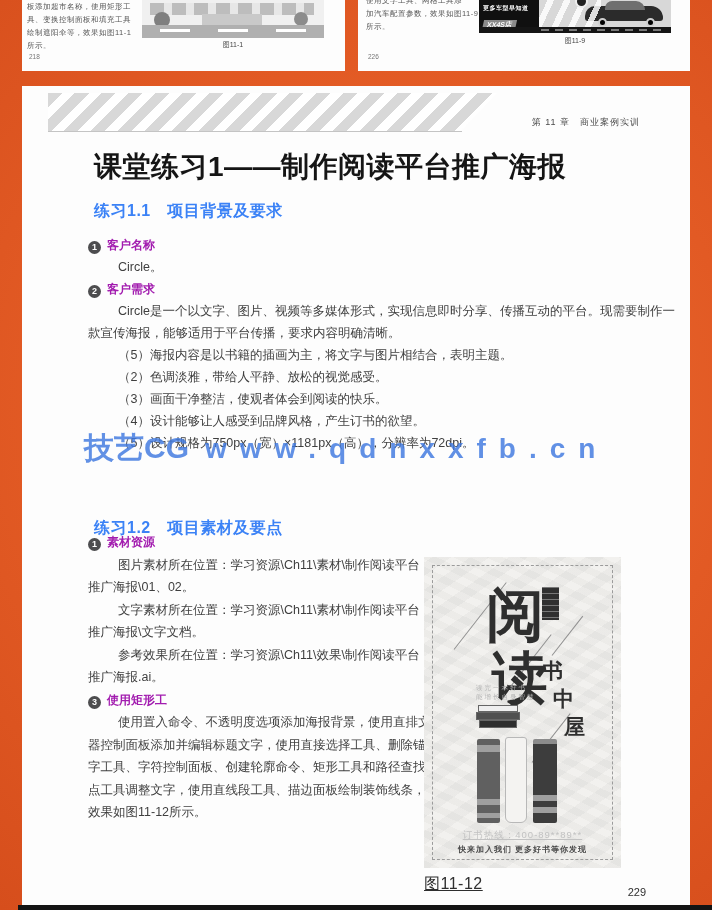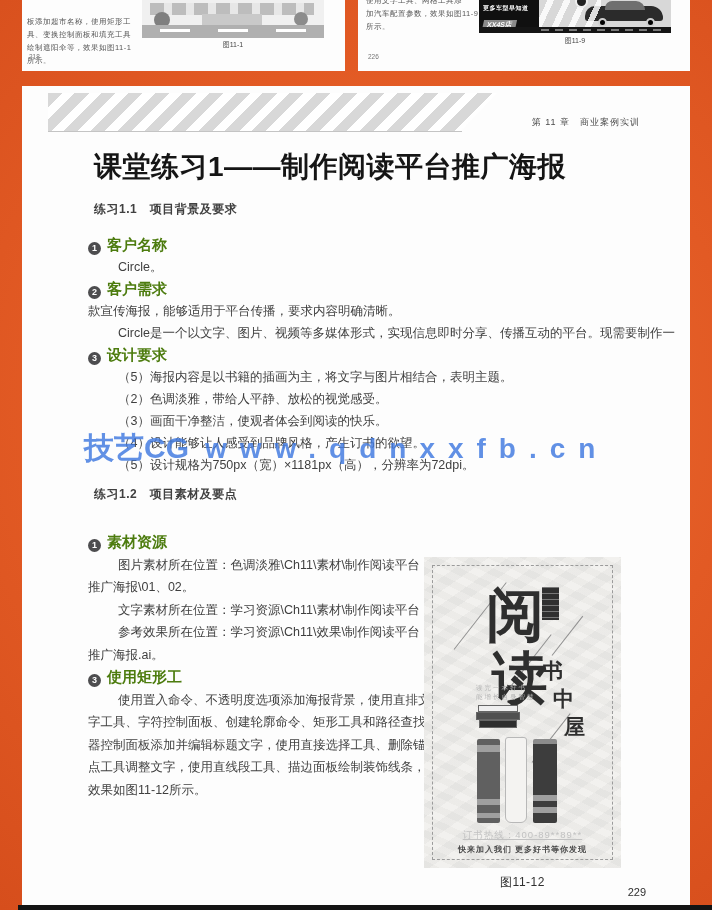--- a/index.html
+++ b/index.html
@@ -36,56 +36,56 @@
     border-radius:8px 10px 0 0;}
   .ad .wheel{position:absolute;width:9px;height:9px;border-radius:50%;background:#000;border:2px solid #cfcfcf;top:18px;}
   .ad .foot{position:absolute;left:0;right:0;bottom:0;height:6px;background:#151515;}
   .ad .foot-dashes{position:absolute;left:62px;right:4px;top:2px;height:2px;opacity:.6;
     background:repeating-linear-gradient(90deg,#bbb 0 8px,transparent 8px 14px);}
   
   .band{background:repeating-linear-gradient(135deg,#d8d8d8 0 10px,#ffffff 10px 19px);
     clip-path:polygon(0 0,100% 0,calc(100% - 36px) 100%,0 100%);}
   .chapter{font-size:9px;color:#4a4a4a;letter-spacing:1px;text-align:right;}
   .doc-title{font-size:28px;font-weight:bold;color:#151515;letter-spacing:.5px;}
-  .sec-head{font-size:12px;font-weight:bold;color:#404040;letter-spacing:.5px;}
+  .sec-head{font-size:16px;font-weight:bold;color:#3b82f6;letter-spacing:.5px;}
   .body1 .ln{height:22px;line-height:22px;font-size:12.5px;color:#3f3f3f;white-space:nowrap;}
   .body2 .ln{height:22.5px;line-height:22.5px;font-size:12.5px;color:#3f3f3f;white-space:nowrap;}
   .ind{padding-left:30px;}
   .bullet{display:inline-block;width:13px;height:13px;border-radius:50%;background:#4d4d4f;color:#fff;
     font-size:9px;line-height:13px;text-align:center;margin-right:6px;vertical-align:-1px;font-weight:bold;}
-  .blabel{font-weight:bold;color:#4d7c0f;font-size:15px;}
+  .blabel{font-weight:bold;color:#a21caf;font-size:12px;}
   .wm{font-size:30px;font-weight:bold;color:#3f79e0;opacity:.82;white-space:nowrap;}
   .wm .dom{letter-spacing:13px;margin-left:16px;font-size:28px;}
   
   .poster{background:#f2f1ee;overflow:hidden;
     background-image:repeating-linear-gradient(25deg,rgba(0,0,0,.025) 0 7px,rgba(255,255,255,.03) 7px 14px),
       repeating-linear-gradient(-35deg,rgba(0,0,0,.03) 0 11px,rgba(255,255,255,.02) 11px 22px);}
   .poster .dashed{position:absolute;left:8px;top:8px;right:8px;bottom:8px;border:1px dashed #9b9b9b;}
   .pchar{position:absolute;font-family:"Liberation Serif","DejaVu Serif",serif;font-weight:bold;color:#2e2e2e;}
   .pline{position:absolute;height:1px;background:#8f8f8f;transform:rotate(-52deg);transform-origin:left center;}
   .pbadge{position:absolute;width:17px;height:33px;background:#303030;
     background-image:repeating-linear-gradient(180deg,rgba(255,255,255,.35) 0 1px,transparent 1px 6px);}
   .pside{position:absolute;font-size:6.5px;color:#b3b3b3;letter-spacing:2px;line-height:9px;}
   .stack{position:absolute;width:44px;height:25px;}
   .stack div{position:absolute;border:1px solid #666;}
   .books{position:absolute;width:84px;height:88px;}
   .book{position:absolute;bottom:0;border-radius:2px;}
   .phot{position:absolute;width:100%;text-align:center;font-size:9.5px;color:#c2c2c2;letter-spacing:1px;}
   .pslg{position:absolute;width:100%;text-align:center;font-size:8px;color:#4a4a4a;font-weight:bold;
     font-family:"Liberation Serif","DejaVu Serif",serif;letter-spacing:1px;}
-  .fig-cap{font-size:12px;color:#2f2f2f;text-align:center;letter-spacing:.5px;}
+  .fig-cap{font-size:16px;color:#2f2f2f;letter-spacing:.5px;text-decoration:underline;}
   .pgnum{font-size:11px;color:#2f2f2f;}
 </style>
 </head>
 <body>
 
 <div id="stage">
 
   <div class="abs page" style="left:22px;top:0;width:323px;height:71px;">
-    <div class="abs tiny-text" style="left:5px;top:15px;width:114px;">
+    <div class="abs tiny-text" style="left:5px;top:0;width:114px;">
       <div>板添加超市名称，使用矩形工</div>
       <div>具、变换控制面板和填充工具</div>
       <div>绘制遮阳伞等，效果如图11-1</div>
       <div>所示。</div>
     </div>
     <div class="abs tiny-num" style="left:7px;top:53px;">218</div>
     <div class="abs illu" style="left:120px;top:0;width:182px;height:38px;">
       <div class="row"></div>
       <div class="blob" style="left:12px;top:12px;width:16px;height:16px;"></div>
       <div class="blob" style="left:152px;top:12px;width:14px;height:14px;background:#8c8c8c;"></div>
@@ -131,47 +131,47 @@
     <div class="abs chapter" style="left:418px;top:30px;width:200px;">第 11 章　商业案例实训</div>
 
     <div class="abs doc-title" style="left:72px;top:62px;">课堂练习1——制作阅读平台推广海报</div>
 
     <div class="abs sec-head" style="left:72px;top:115px;">练习1.1　项目背景及要求</div>
 
     <div class="abs body1" style="left:66px;top:148px;width:560px;">
       <div class="ln"><span class="bullet">1</span><span class="blabel">客户名称</span></div>
       <div class="ln ind">Circle。</div>
       <div class="ln"><span class="bullet">2</span><span class="blabel">客户需求</span></div>
+      <div class="ln ind">Circle是一个以文字、图片、视频等多媒体形式，实现信息即时分享、传播互动的平台。现需要制作一</div>
       <div class="ln">款宣传海报，能够适用于平台传播，要求内容明确清晰。</div>
-      <div class="ln ind">Circle是一个以文字、图片、视频等多媒体形式，实现信息即时分享、传播互动的平台。现需要制作一</div>
-      <div class="ln"><span class="bullet">3</span><span class="blabel">设计要求</span></div>
       <div class="ln ind">（5）海报内容是以书籍的插画为主，将文字与图片相结合，表明主题。</div>
       <div class="ln ind">（2）色调淡雅，带给人平静、放松的视觉感受。</div>
       <div class="ln ind">（3）画面干净整洁，使观者体会到阅读的快乐。</div>
       <div class="ln ind">（4）设计能够让人感受到品牌风格，产生订书的欲望。</div>
       <div class="ln ind">（5）设计规格为750px（宽）×1181px（高），分辨率为72dpi。</div>
     </div>
 
     <div class="abs wm" style="left:62px;top:342px;">
       <span>技艺CG</span><span class="dom">www.qdnxxfb.cn</span>
     </div>
 
-    <div class="abs sec-head" style="left:72px;top:400px;">练习1.2　项目素材及要点</div>
+    <div class="abs sec-head" style="left:72px;top:432px;">练习1.2　项目素材及要点</div>
 
     <div class="abs body2" style="left:66px;top:445px;width:340px;">
       <div class="ln"><span class="bullet">1</span><span class="blabel">素材资源</span></div>
-      <div class="ln ind">图片素材所在位置：色调淡雅\Ch11\素材\制作阅读平台</div>
+      <div class="ln ind">图片素材所在位置：学习资源\Ch11\素材\制作阅读平台</div>
       <div class="ln">推广海报\01、02。</div>
       <div class="ln ind">文字素材所在位置：学习资源\Ch11\素材\制作阅读平台</div>
+      <div class="ln">推广海报\文字文档。</div>
       <div class="ln ind">参考效果所在位置：学习资源\Ch11\效果\制作阅读平台</div>
       <div class="ln">推广海报.ai。</div>
       <div class="ln"><span class="bullet">3</span><span class="blabel">使用矩形工</span></div>
       <div class="ln ind">使用置入命令、不透明度选项添加海报背景，使用直排文</div>
+      <div class="ln">器控制面板添加并编辑标题文字，使用直接选择工具、删除锚</div>
       <div class="ln">字工具、字符控制面板、创建轮廓命令、矩形工具和路径查找</div>
-      <div class="ln">器控制面板添加并编辑标题文字，使用直接选择工具、删除锚</div>
       <div class="ln">点工具调整文字，使用直线段工具、描边面板绘制装饰线条，</div>
       <div class="ln">效果如图11-12所示。</div>
     </div>
 
     <div class="abs poster" style="left:402px;top:471px;width:197px;height:311px;">
       <div class="dashed"></div>
       <div class="pline" style="left:30px;top:92px;width:85px;"></div>
       <div class="pline" style="left:78px;top:140px;width:80px;"></div>
       <div class="pline" style="left:128px;top:98px;width:50px;"></div>
       <div class="pline" style="left:108px;top:205px;width:62px;"></div>

